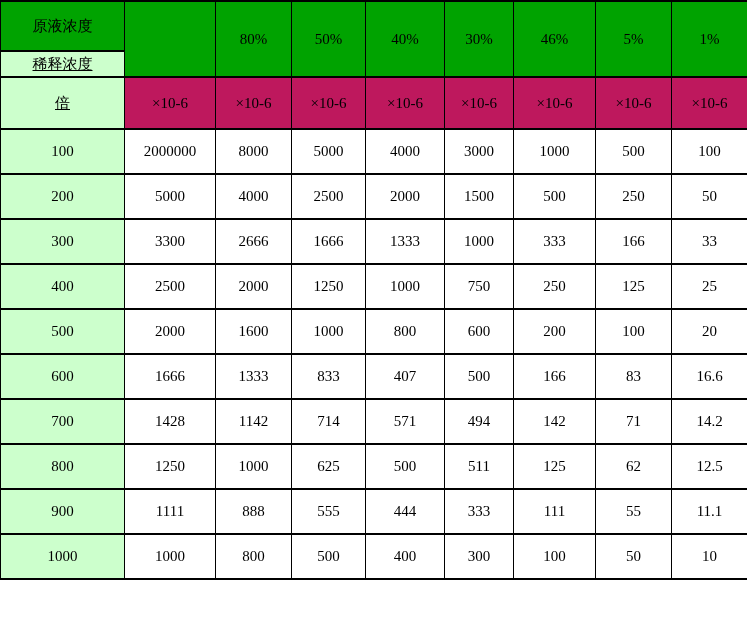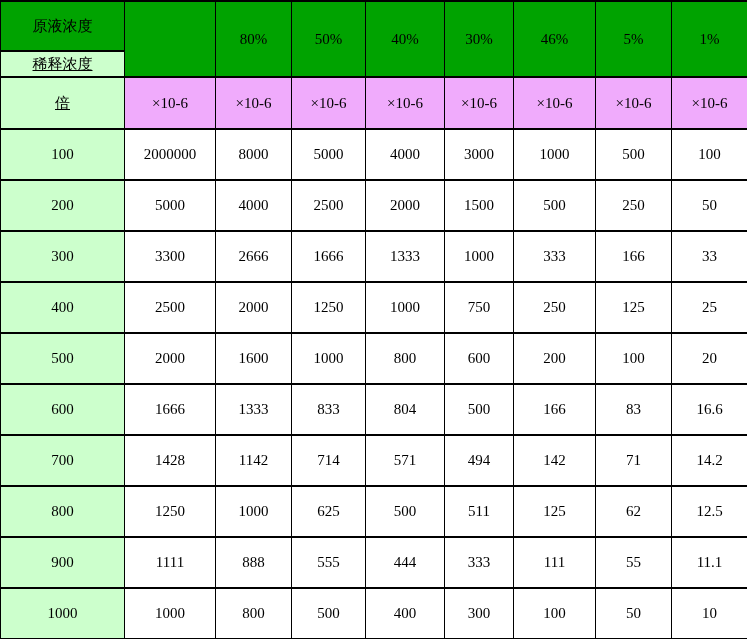--- a/index.html
+++ b/index.html
@@ -25,33 +25,33 @@
     border-bottom:2px solid var(--grid);
     padding:0;margin:0;
     font-weight:normal;
     text-align:center;vertical-align:middle;
     font-size:15px;color:var(--text);
     overflow:hidden;white-space:nowrap;
   }
   tr.r1{height:50px;margin-left:47px;}
   tr.r2{height:26px;}
   tr.r3{height:52px;}
-  tbody tr{height:51px;margin-top:46px;}
+  tbody tr{height:45px;margin-top:46px;}
   .corner{
     background:var(--green);
     color:var(--hidden); 
     font-size:15px;
   }
   .pct{
     background:var(--green);
     color:var(--text);
     font-size:13px;
   }
   .lightcell{background:var(--lightgreen);color:var(--text);text-decoration:underline;}
-  .unitcell{background:#f0abfc;color:var(--text);font-size:14px;}
+  .unitcell{background:#be185d;color:var(--text);font-size:14px;}
   .foldcell{background:var(--lightgreen);color:var(--text);}
   .valcell{background:#ffffff;color:var(--text);}
 </style>
 </head>
 <body>
 
 <div class="wrap">
   <table class="dil">
     <colgroup>
       <col style="width:124px">
@@ -145,21 +145,21 @@
           <td class="valcell">600</td>
           <td class="valcell">200</td>
           <td class="valcell">100</td>
           <td class="valcell">20</td>
         </tr>
         <tr>
           <th class="foldcell">600</th>
           <td class="valcell">1666</td>
           <td class="valcell">1333</td>
           <td class="valcell">833</td>
-          <td class="valcell">804</td>
+          <td class="valcell">407</td>
           <td class="valcell">500</td>
           <td class="valcell">166</td>
           <td class="valcell">83</td>
           <td class="valcell">16.6</td>
         </tr>
         <tr>
           <th class="foldcell">700</th>
           <td class="valcell">1428</td>
           <td class="valcell">1142</td>
           <td class="valcell">714</td>

